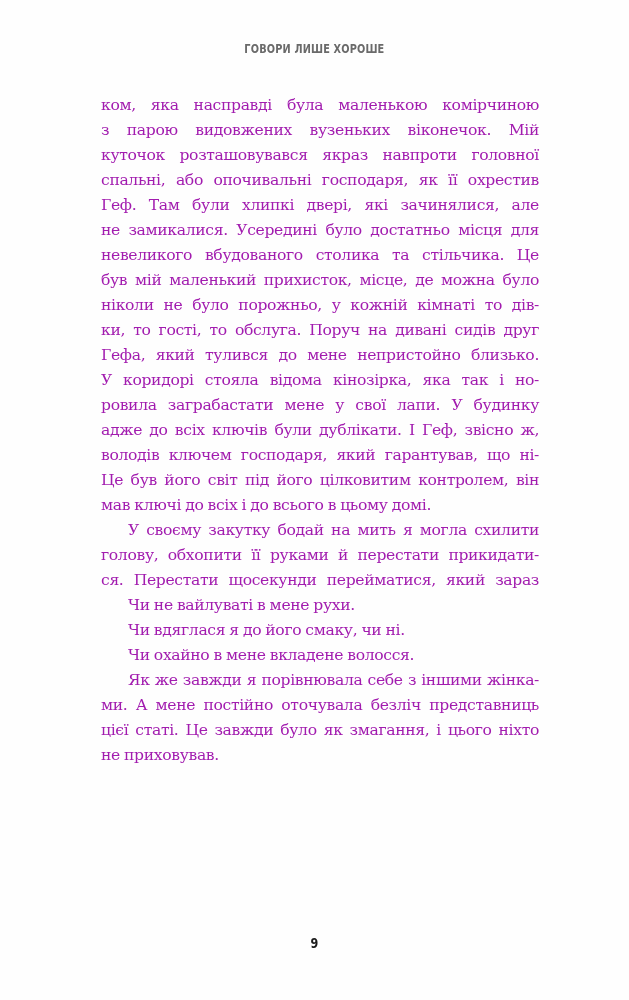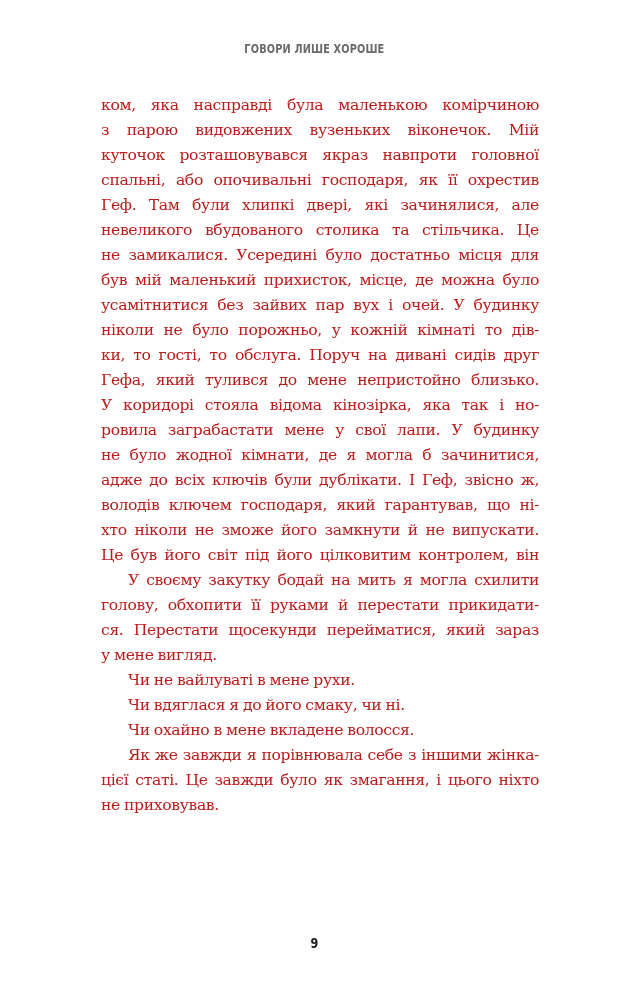--- a/index.html
+++ b/index.html
@@ -5,21 +5,21 @@
     html, body { margin: 0; padding: 0; background: #ffffff; }
     body { width: 629px; height: 1000px; position: relative; overflow: hidden; }
     .page { position: absolute; left: 0; top: 0; width: 629px; height: 1000px; background: #fefefe; }
     .running-head {
       position: absolute; top: 41px; left: 0; width: 629px; text-align: center;
       font-family: "DejaVu Sans", sans-serif; font-weight: bold; font-size: 12.5px;
       letter-spacing: 0.2px; color: #6a6a6a; transform: scaleX(0.78); transform-origin: 314px 0;
     }
     .body-text {
       position: absolute; left: 101px; top: 93px; width: 438px;
-      font-family: "DejaVu Serif", serif; font-size: 15.6px; line-height: 25px; color: #b91c1c;
+      font-family: "DejaVu Serif", serif; font-size: 15.6px; line-height: 25px; color: #a21caf;
     }
     .line { display: block; height: 25px; white-space: nowrap; text-align: justify; text-align-last: justify; }
     .line.last { text-align-last: left; }
     .line.indent { padding-left: 27px; }
     .body-text .line { letter-spacing: -0.35px; word-spacing: -0.5px; }
     .folio {
       position: absolute; top: 935px; left: 0; width: 629px; text-align: center;
       font-family: "DejaVu Sans", sans-serif; font-weight: bold; font-size: 14px; color: #1a1a1a;
       transform: scaleX(0.8); transform-origin: 314px 0;
     }
@@ -28,39 +28,37 @@
 <body>
 
 <div class="page">
   <div class="running-head">ГОВОРИ ЛИШЕ ХОРОШЕ</div>
   <div class="body-text" id="body-text">
       <span class="line">ком, яка насправді була маленькою комірчиною</span>
       <span class="line">з парою видовжених вузеньких віконечок. Мій</span>
       <span class="line">куточок розташовувався якраз навпроти головної</span>
       <span class="line">спальні, або опочивальні господаря, як її охрестив</span>
       <span class="line">Геф. Там були хлипкі двері, які зачинялися, але</span>
+      <span class="line">не замикалися. Усередині було достатньо місця для</span>
       <span class="line">невеликого вбудованого столика та стільчика. Це</span>
-      <span class="line">не замикалися. Усередині було достатньо місця для</span>
       <span class="line">був мій маленький прихисток, місце, де можна було</span>
-      <span class="line">усамітнитися без зайвих пар вух і очей. У будинку</span>
       <span class="line">ніколи не було порожньо, у кожній кімнаті то дів-</span>
       <span class="line">ки, то гості, то обслуга. Поруч на дивані сидів друг</span>
       <span class="line">Гефа, який тулився до мене непристойно близько.</span>
       <span class="line">У коридорі стояла відома кінозірка, яка так і но-</span>
       <span class="line">ровила заграбастати мене у свої лапи. У будинку</span>
-      <span class="line">не було жодної кімнати, де я могла б зачинитися,</span>
       <span class="line">адже до всіх ключів були дублікати. І Геф, звісно ж,</span>
       <span class="line">володів ключем господаря, який гарантував, що ні-</span>
-      <span class="line">хто ніколи не зможе його замкнути й не випускати.</span>
       <span class="line">Це був його світ під його цілковитим контролем, він</span>
+      <span class="line last">мав ключі до всіх і до всього в цьому домі.</span>
       <span class="line indent">У своєму закутку бодай на мить я могла схилити</span>
       <span class="line">голову, обхопити її руками й перестати прикидати-</span>
       <span class="line">ся. Перестати щосекунди перейматися, який зараз</span>
-      <span class="line last">у мене вигляд.</span>
       <span class="line indent last">Чи не вайлуваті в мене рухи.</span>
       <span class="line indent last">Чи вдяглася я до його смаку, чи ні.</span>
       <span class="line indent last">Чи охайно в мене вкладене волосся.</span>
       <span class="line indent">Як же завжди я порівнювала себе з іншими жінка-</span>
+      <span class="line">ми. А мене постійно оточувала безліч представниць</span>
       <span class="line">цієї статі. Це завжди було як змагання, і цього ніхто</span>
       <span class="line last">не приховував.</span>
     </div>
   <div class="folio">9</div>
 </div>
 
 </body></html>

